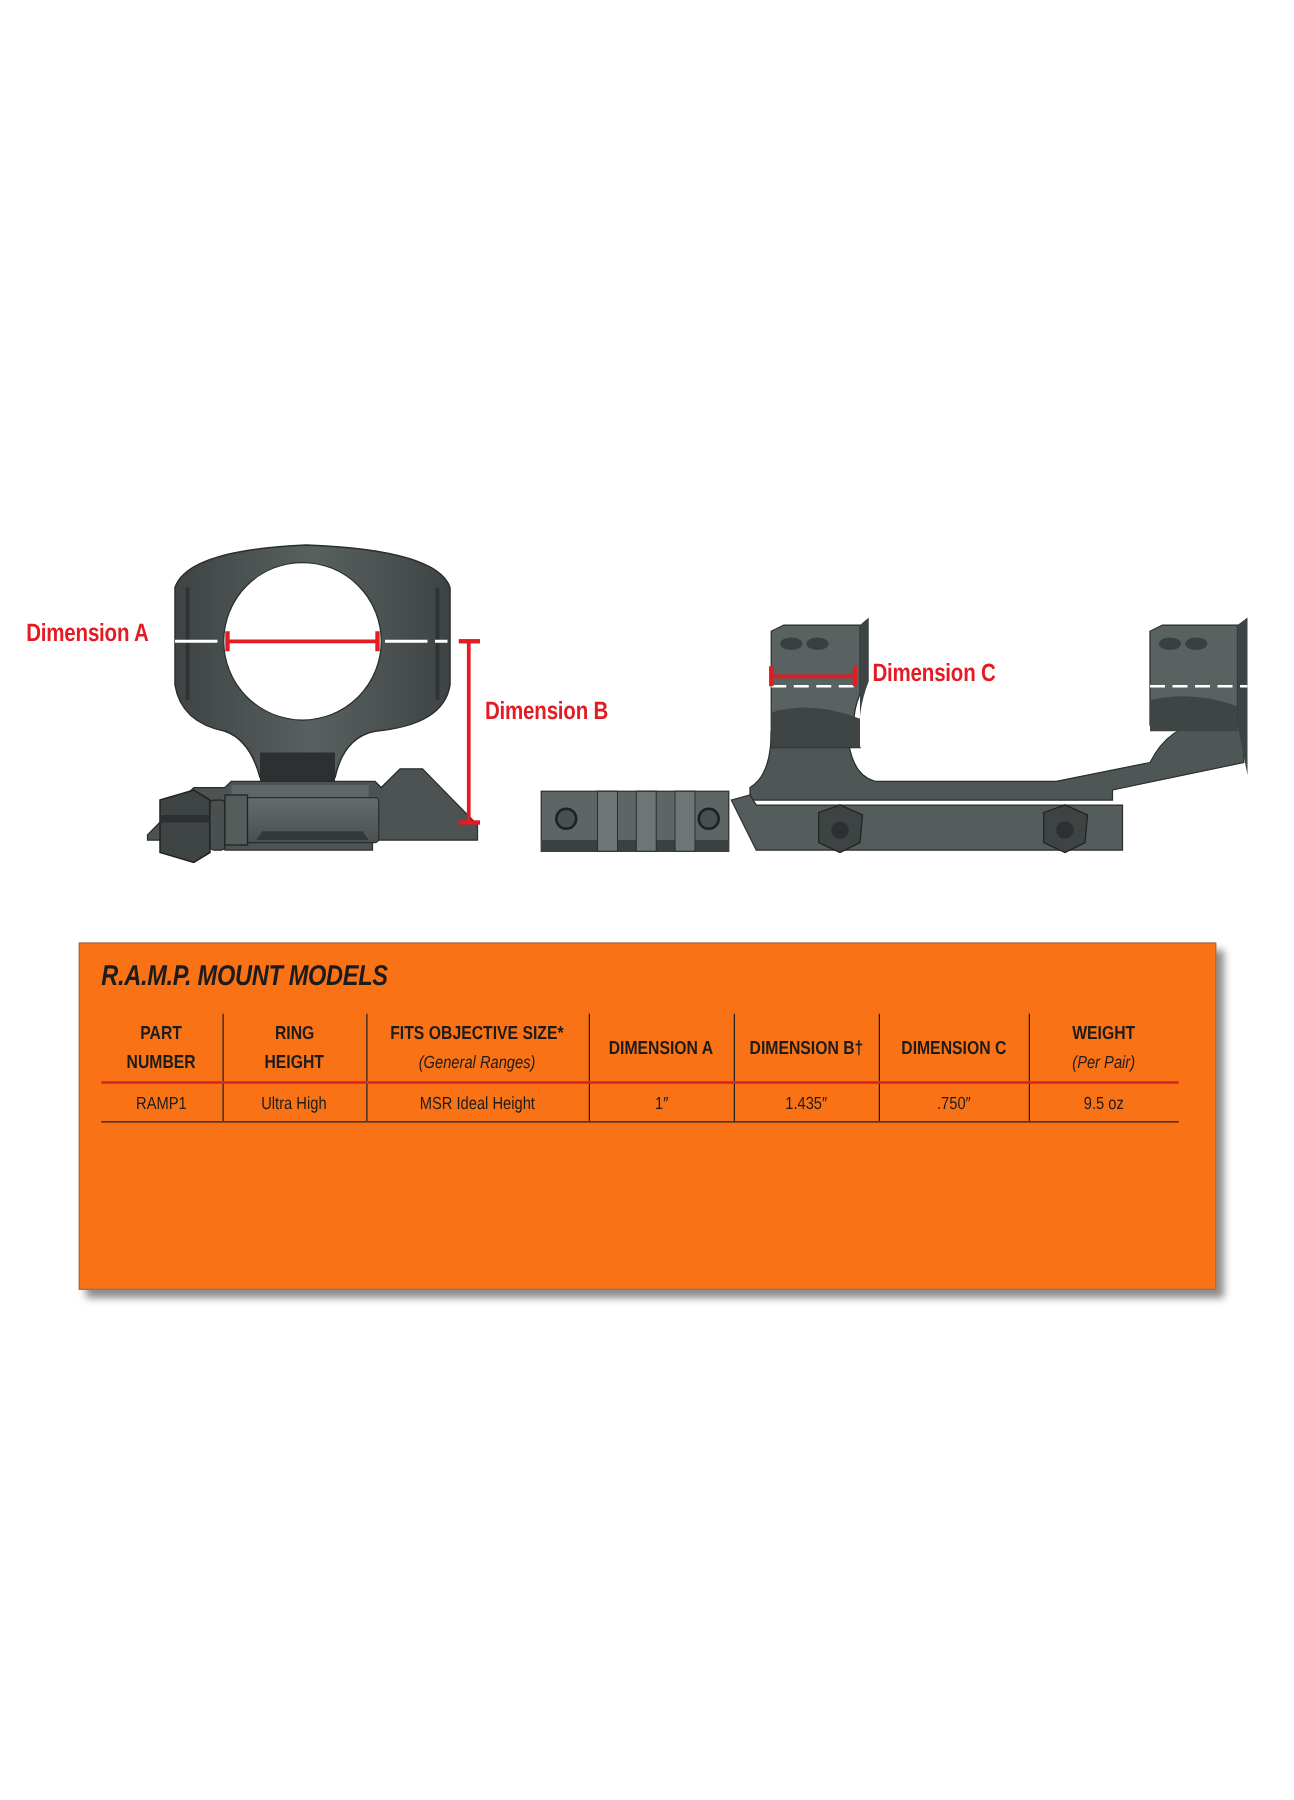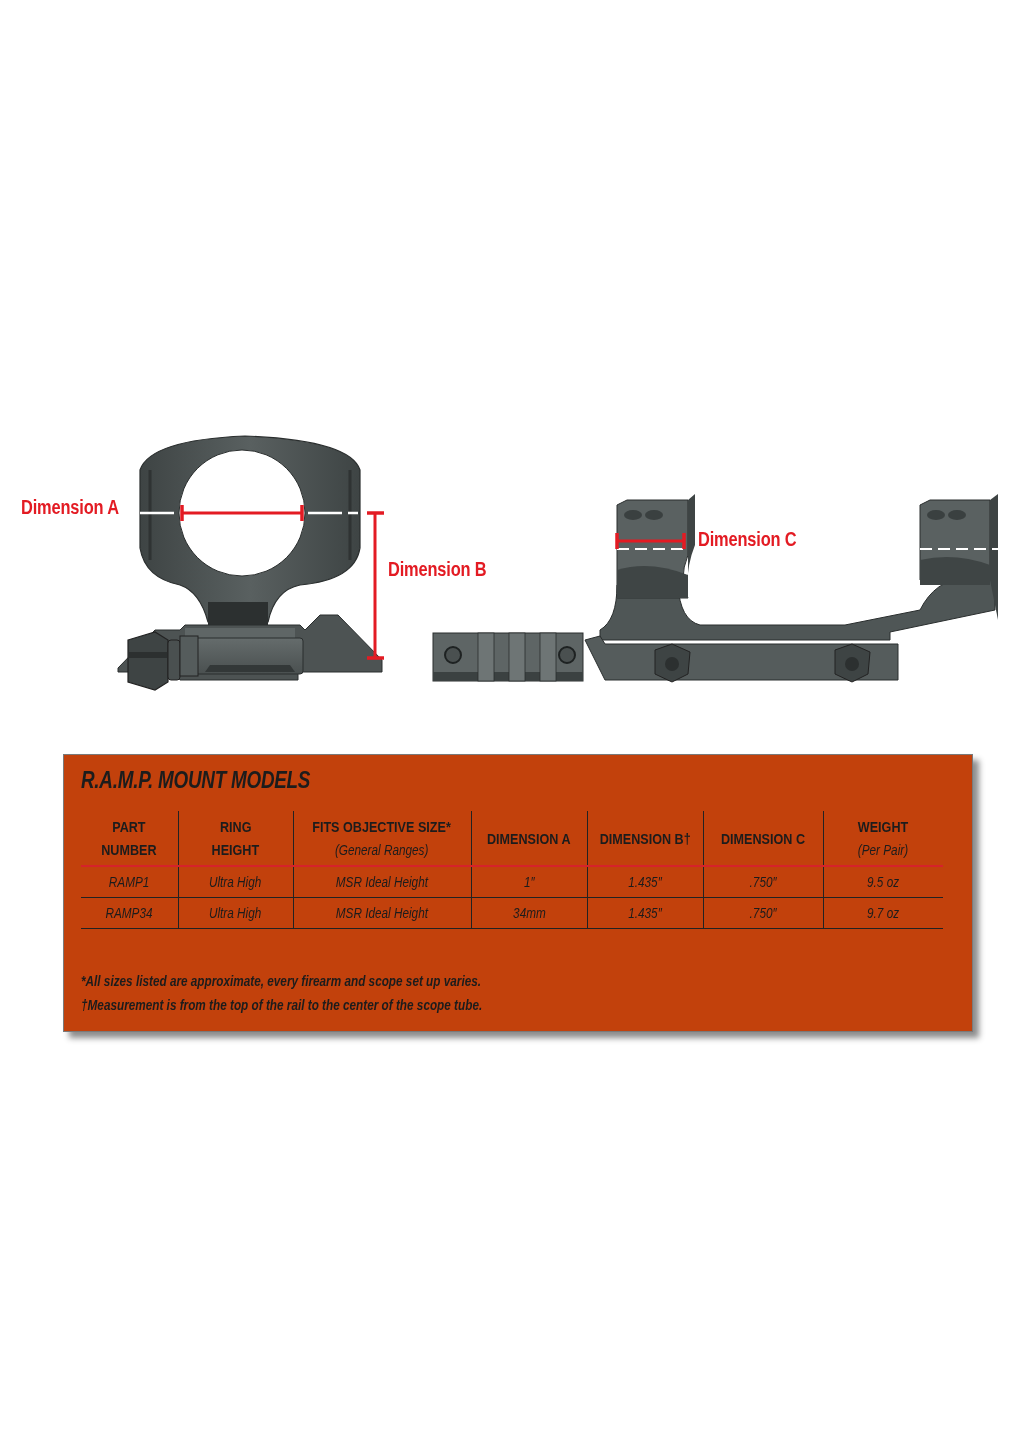--- a/index.html
+++ b/index.html
@@ -3,33 +3,33 @@
 <meta charset="utf-8">
 <style>
   html, body { margin: 0; padding: 0; background: #ffffff; }
   body { width: 1035px; height: 1440px; position: relative; overflow: hidden;
          font-family: "Liberation Sans", sans-serif; }
   .dim-label { position: absolute; color: #e31b23; font-weight: bold;
                font-family: "Liberation Sans", sans-serif; font-size: 20px;
                transform: scaleX(0.82); transform-origin: left center; white-space: nowrap; letter-spacing: -0.2px; }
   svg { position: absolute; overflow: visible; }
   .panel { position: absolute; left: 63px; top: 754px; width: 908px; height: 276px;
-           background: #c2410c; border: 1px solid #7a7a7a;
+           background: #f97316; border: 1px solid #7a7a7a;
            box-shadow: 6px 6px 6px rgba(0,0,0,0.45); }
   .panel-title { position: absolute; left: 17px; top: 12px; font-size: 23px; font-weight: bold;
                  font-style: italic; color: #1c1c1c; transform: scaleX(0.82); transform-origin: left center;
                  white-space: nowrap; letter-spacing: -0.3px; }
   table.spec { position: absolute; left: 17px; top: 56px; width: 862px; border-collapse: collapse;
                font-family: "Liberation Sans", sans-serif; color: #1c1c1c; }
   table.spec th, table.spec td { text-align: center; padding: 0; border-left: 1.5px solid #222; }
   table.spec th:first-child, table.spec td:first-child { border-left: none; margin-top: 25px; }
   table.spec th { font-size: 15px; font-weight: bold; height: 54px; line-height: 23px;
                   border-bottom: 2.5px solid #d6222a; vertical-align: middle; }
   table.spec th .sub { font-weight: normal; font-style: italic; font-size: 14px; }
-  table.spec td { font-size: 14px; height: 30px; border-bottom: 1.5px solid #222; font-style: italic; }
+  table.spec td { font-size: 14px; height: 30px; border-bottom: 1.5px solid #222; }
   .cond { display: inline-block; transform: scaleX(0.84); transform-origin: center center; white-space: nowrap; }
   .notes { position: absolute; left: 17px; top: 214px; font-size: 14px; font-weight: bold; font-style: italic;
            color: #1c1c1c; line-height: 24px; }
   .notes div { transform: scaleX(0.84); transform-origin: left center; white-space: nowrap; }
 </style>
 </head>
 <body>
 
 <svg style="left:0;top:0" width="1035" height="1440">
   <defs>
@@ -160,29 +160,16 @@
     <tbody>
       <tr>
         <td><span class="cond">RAMP1</span></td>
         <td><span class="cond">Ultra High</span></td>
         <td><span class="cond">MSR Ideal Height</span></td>
         <td><span class="cond">1″</span></td>
         <td><span class="cond">1.435″</span></td>
         <td><span class="cond">.750″</span></td>
         <td><span class="cond">9.5 oz</span></td>
       </tr>
-      <tr>
-        <td><span class="cond">RAMP34</span></td>
-        <td><span class="cond">Ultra High</span></td>
-        <td><span class="cond">MSR Ideal Height</span></td>
-        <td><span class="cond">34mm</span></td>
-        <td><span class="cond">1.435″</span></td>
-        <td><span class="cond">.750″</span></td>
-        <td><span class="cond">9.7 oz</span></td>
-      </tr>
     </tbody>
   </table>
 
-  <div class="notes">
-    <div>*All sizes listed are approximate, every firearm and scope set up varies.</div>
-    <div>†Measurement is from the top of the rail to the center of the scope tube.</div>
-  </div>
 </div>
 
 </body></html>

